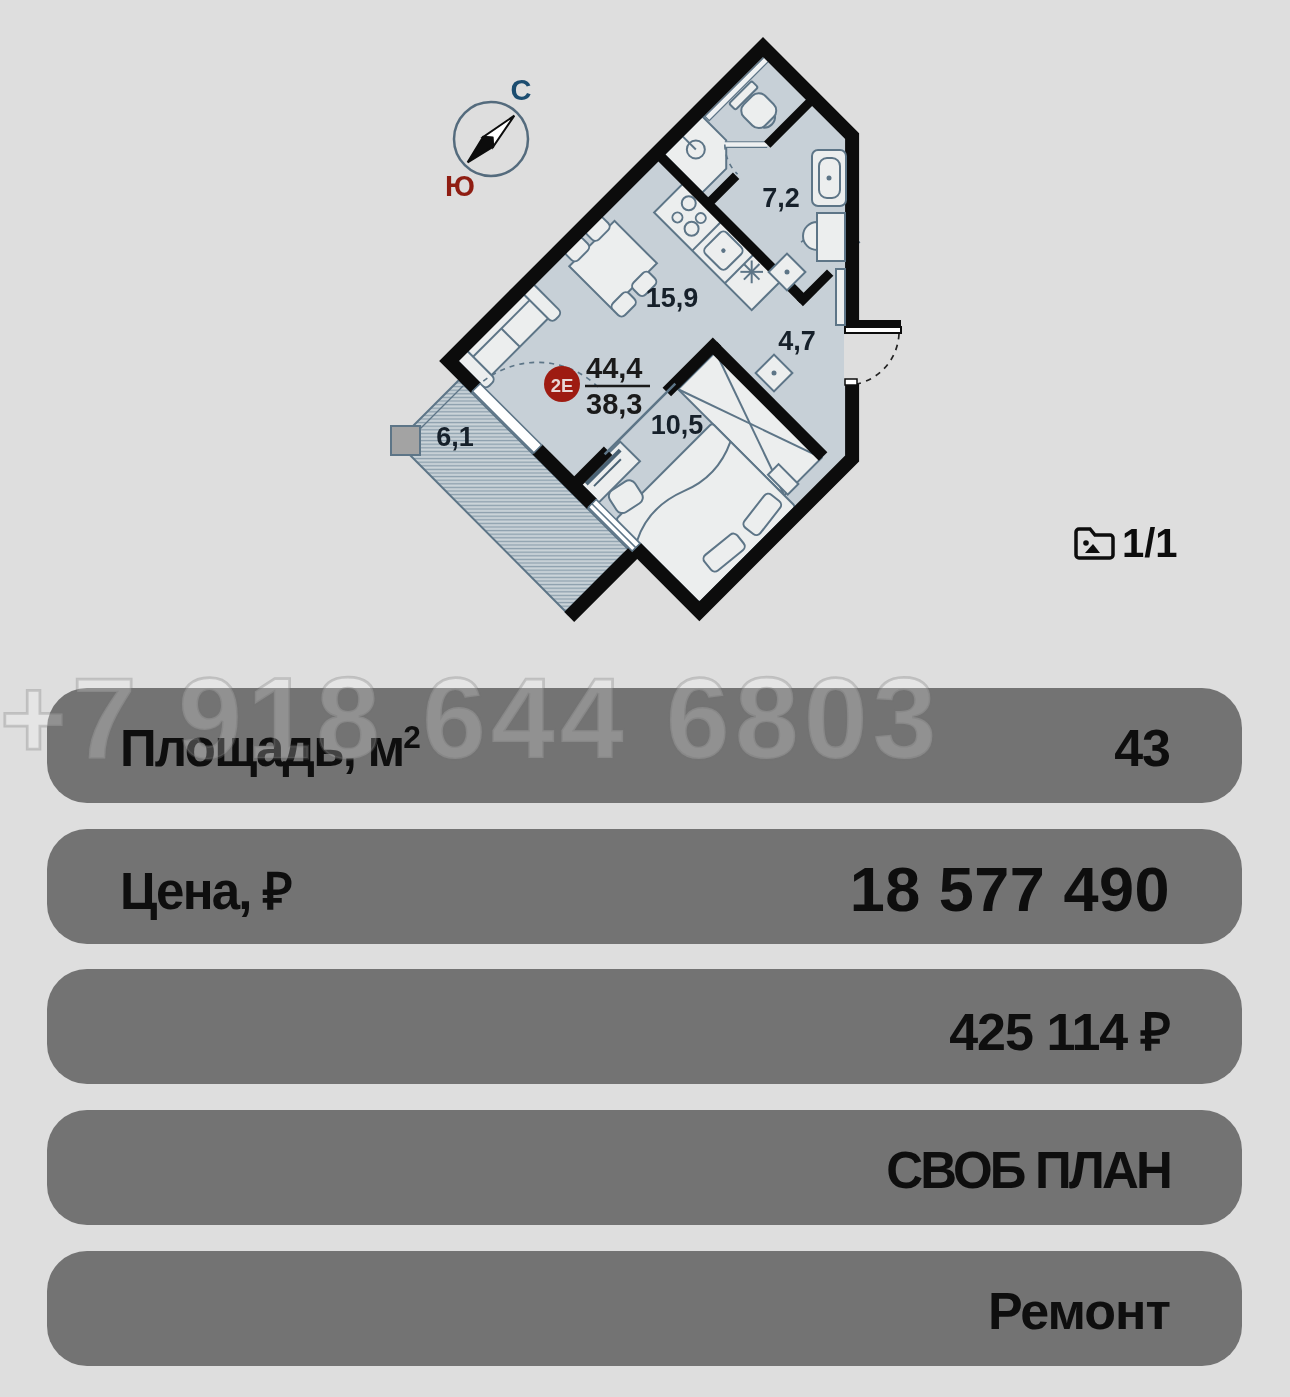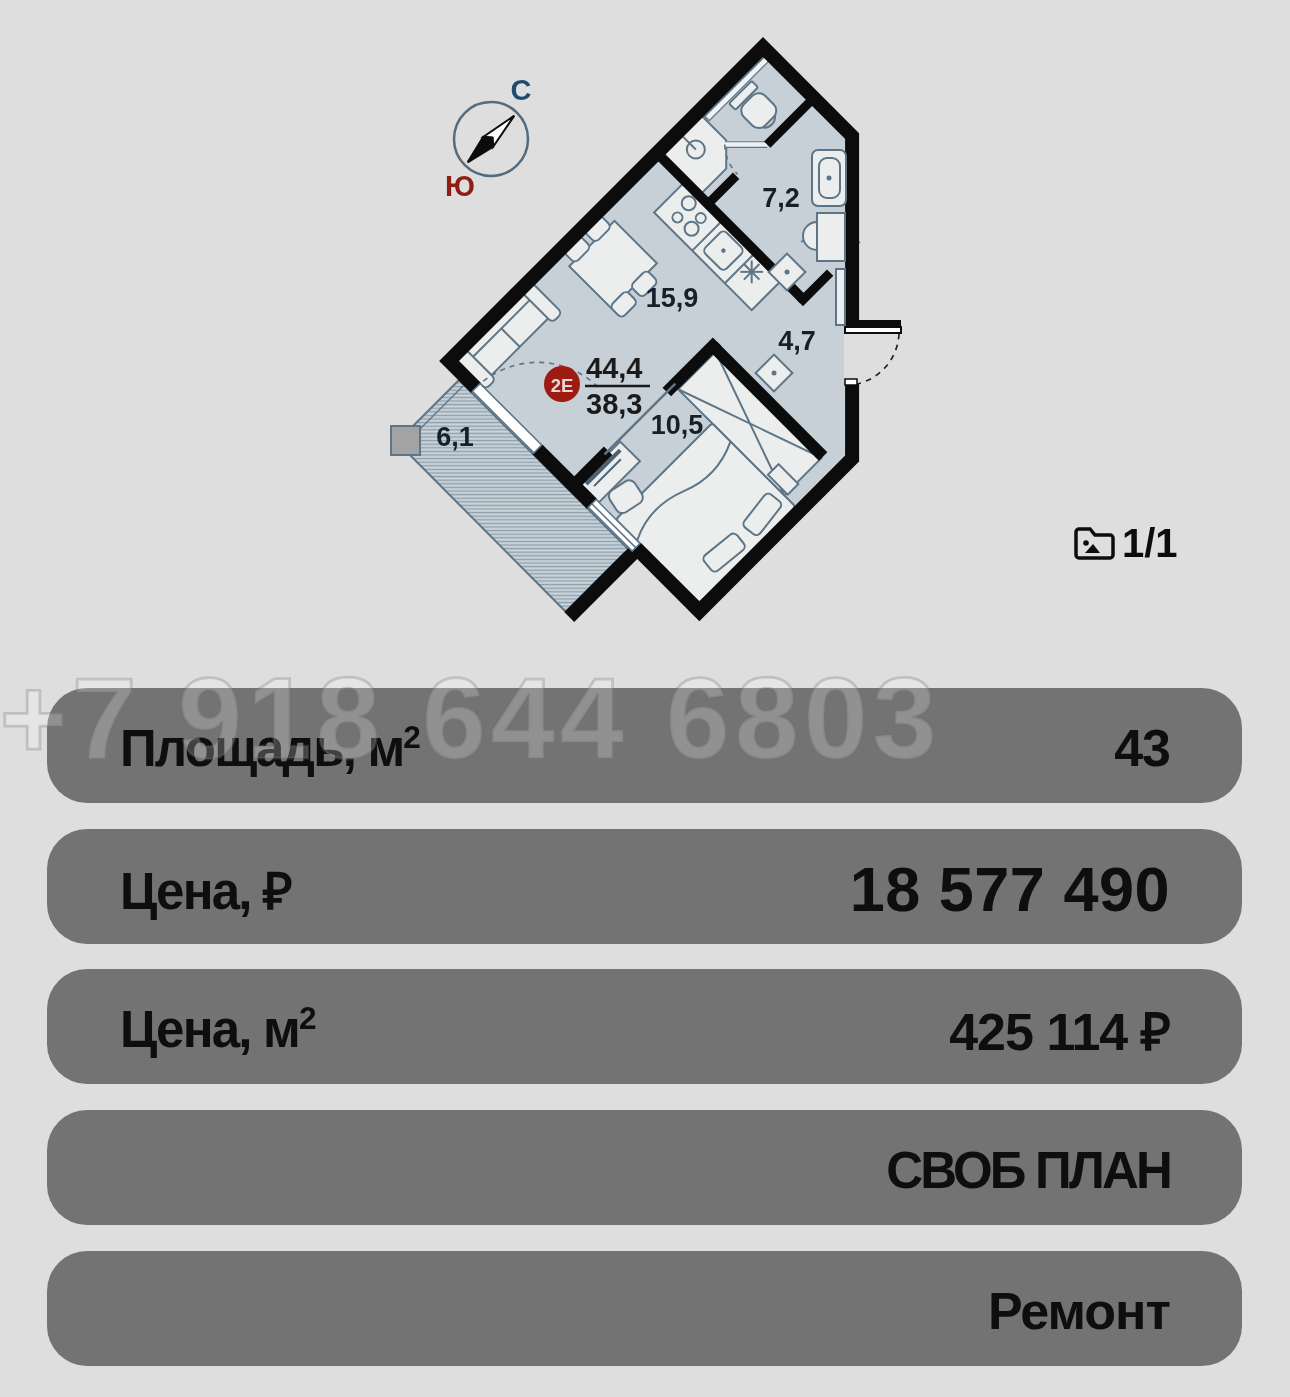--- a/index.html
+++ b/index.html
@@ -188,21 +188,20 @@
 
 <div class="row" style="top:688px">
     <span class="lab">Площадь, м<sup>2</sup></span>
     <span class="val">43</span>
   </div>
 <div class="row" style="top:829px">
     <span class="lab">Цена, ₽</span>
     <span class="val" style="font-size:63px;letter-spacing:0.5px">18 577 490</span>
   </div>
 <div class="row" style="top:969px">
-    <span class="lab">Цена, м<sup>2</sup></span>
     <span class="val">425 114 ₽</span>
   </div>
 <div class="row" style="top:1110px">
     <span class="val" style="font-size:51px;letter-spacing:-2.8px">СВОБ ПЛАН</span>
   </div>
 <div class="row" style="top:1251px">
     <span class="val">Ремонт</span>
   </div>
 
 </body></html>

